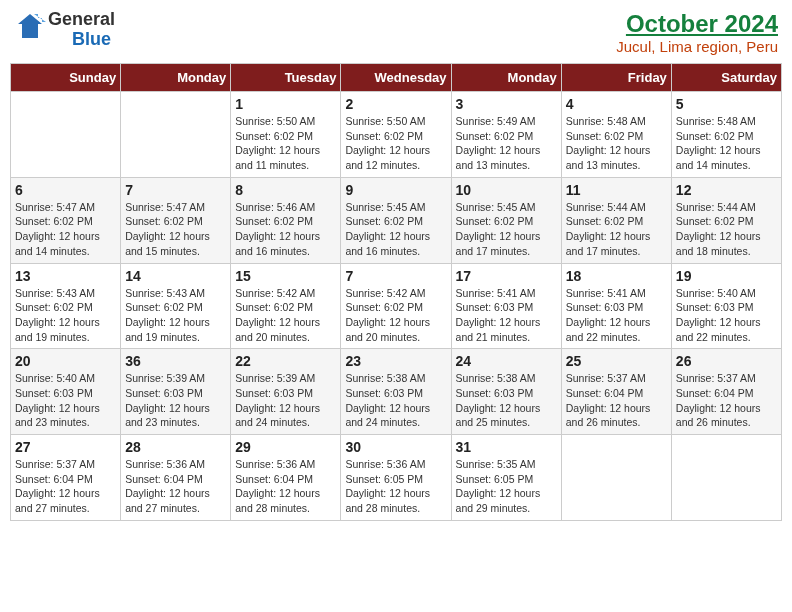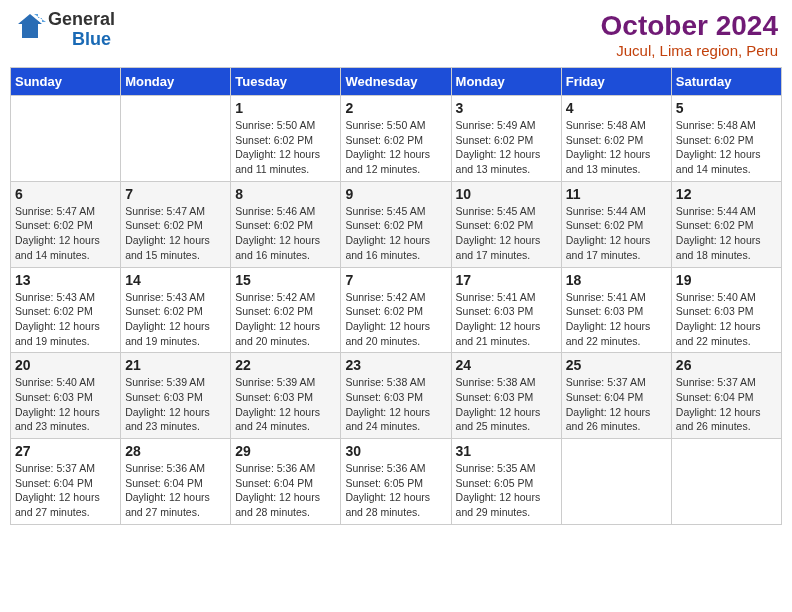--- a/index.html
+++ b/index.html
@@ -39,38 +39,39 @@
     }
     .logo-icon {
       width: 32px;
       height: 32px;
       margin-right: 2px;
     }
     .title-area {
       text-align: right;
     }
     .month-title {
-      font-size: 28px;
-      font-weight: bold;
-      color: #701a75;
+      font-size: 24px;
+      font-weight: bold;
+      color: #15803d;
+      text-decoration: underline;
     }
     .location {
       font-size: 15px;
       color: #c2410c;
     }
     .calendar {
       width: 100%;
       border-collapse: collapse;
       font-size: 11px;
     }
     .calendar th {
-      background-color: #1d4ed8;
+      background-color: #7f1d1d;
       color: white;
       padding: 6px 4px;
-      text-align: left;
+      text-align: right;
       font-size: 13px;
       font-weight: bold;
       border: 1px solid #ccc;
     }
     .calendar td {
       border: 1px solid #ccc;
       vertical-align: top;
       padding: 4px;
       width: 110px;
       min-height: 80px;
@@ -251,21 +252,21 @@
         </td>
       </tr>
       <tr>
         <td>
           <span class="day-number">20</span>
           <div class="day-info" style="white-space: pre-line;">Sunrise: 5:40 AM
 Sunset: 6:03 PM
 Daylight: 12 hours and 23 minutes.</div>
         </td>
         <td>
-          <span class="day-number">21</span>
+          <span class="day-number">36</span>
           <div class="day-info" style="white-space: pre-line;">Sunrise: 5:39 AM
 Sunset: 6:03 PM
 Daylight: 12 hours and 23 minutes.</div>
         </td>
         <td>
           <span class="day-number">22</span>
           <div class="day-info" style="white-space: pre-line;">Sunrise: 5:39 AM
 Sunset: 6:03 PM
 Daylight: 12 hours and 24 minutes.</div>
         </td>

